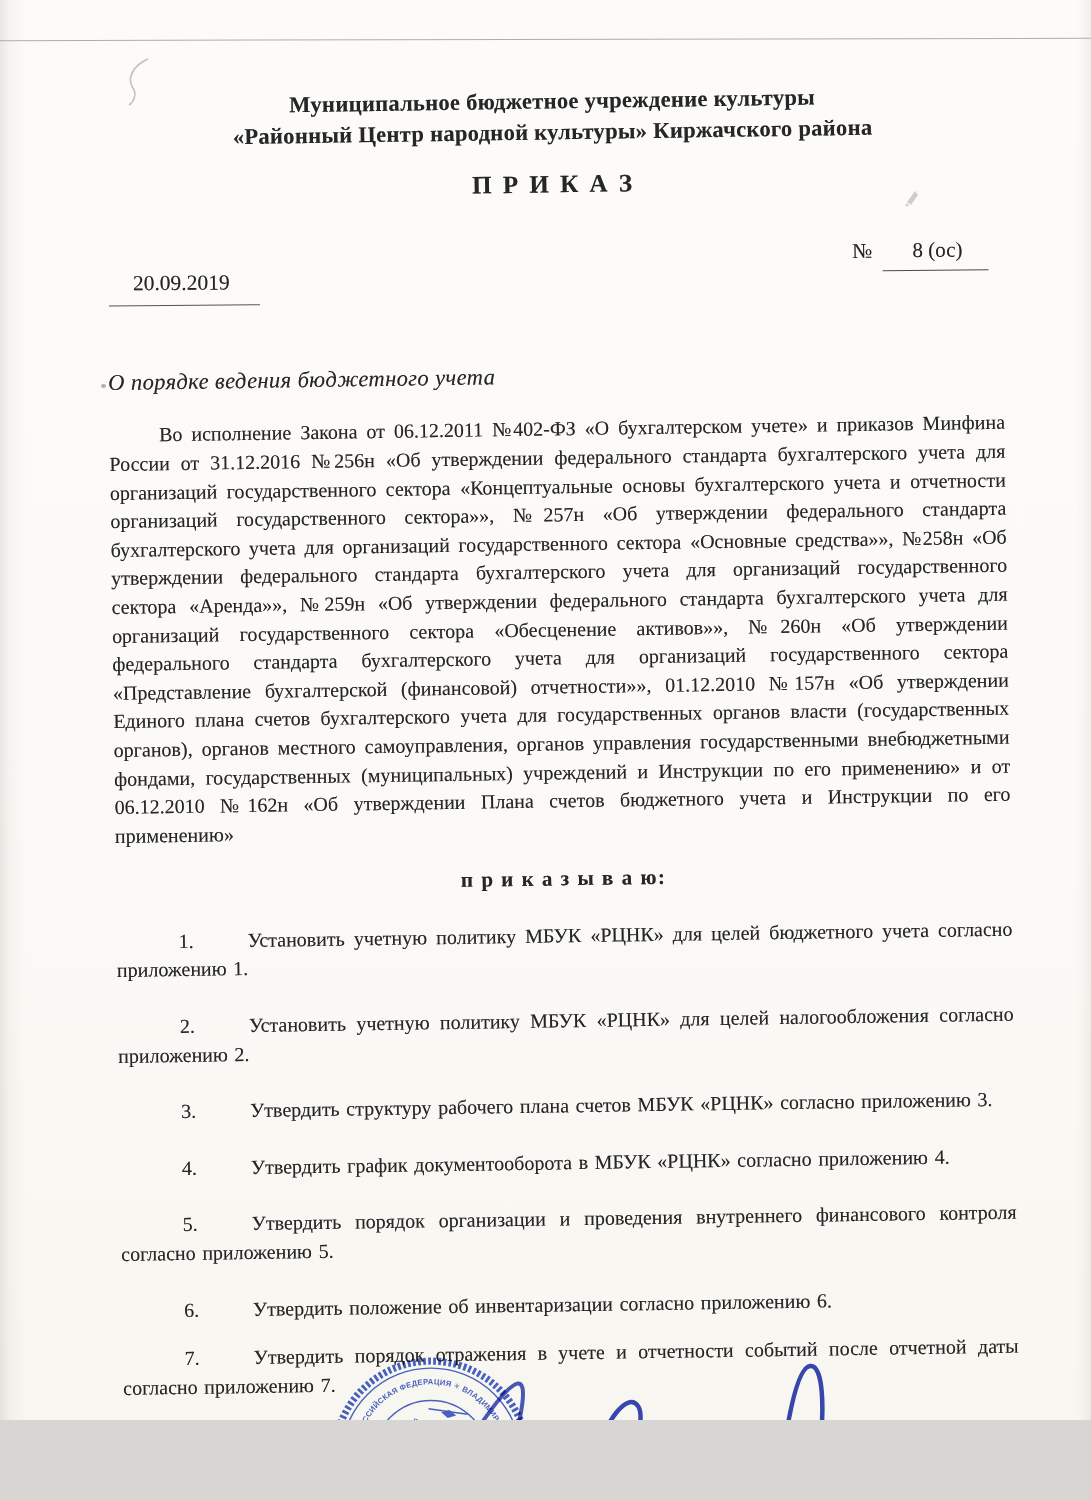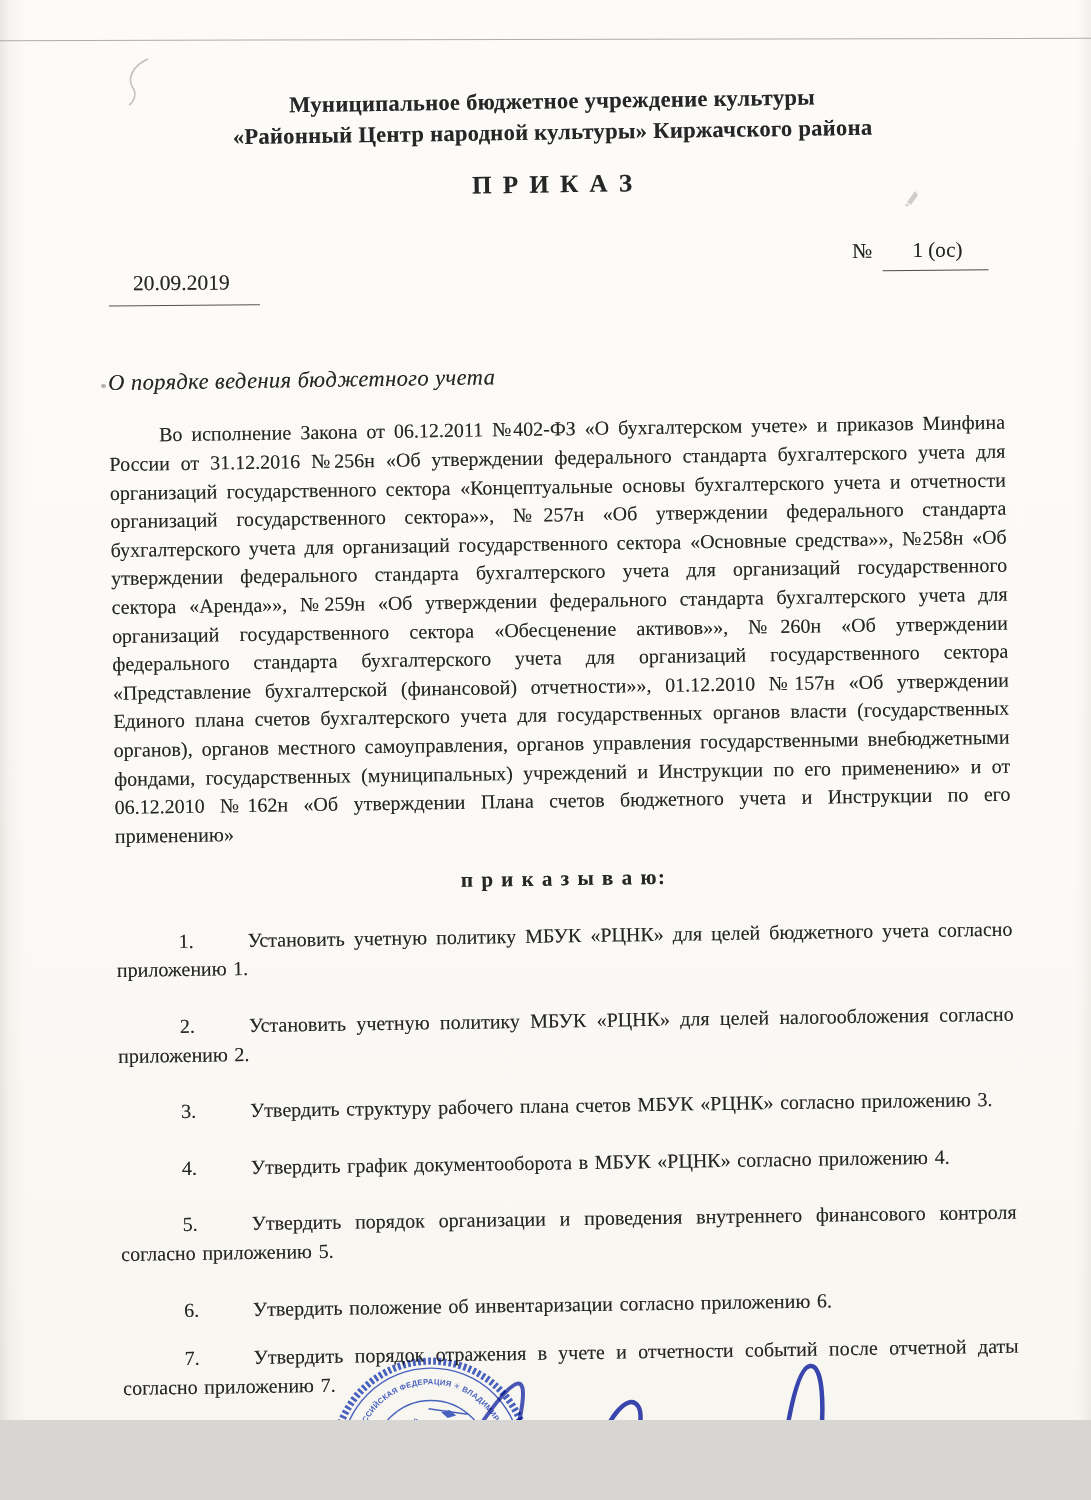--- a/index.html
+++ b/index.html
@@ -72,21 +72,21 @@
   <div class="content">
 
     <div class="org">
       <div>Муниципальное бюджетное учреждение культуры</div>
       <div>«Районный Центр народной культуры» Киржачского района</div>
     </div>
 
     <div class="doc-type">П Р И К А З</div>
 
     <div class="num-row">
-      <span>№</span><span class="num-underline"><span>1 (ос)</span></span>
+      <span>№</span><span class="num-underline"><span>8 (ос)</span></span>
     </div>
 
     <div class="date-row">
       <span class="date-underline"><span>20.09.2019</span></span>
     </div>
 
     <div class="subject">О порядке ведения бюджетного учета</div>
 
     <p class="preamble">Во исполнение Закона от 06.12.2011 №402-ФЗ «О бухгалтерском учете» и приказов Минфина России от 31.12.2016 №256н «Об утверждении федерального стандарта бухгалтерского учета для организаций государственного сектора «Концептуальные основы бухгалтерского учета и отчетности организаций государственного сектора»», №257н «Об утверждении федерального стандарта бухгалтерского учета для организаций государственного сектора «Основные средства»», №258н «Об утверждении федерального стандарта бухгалтерского учета для организаций государственного сектора «Аренда»», №259н «Об утверждении федерального стандарта бухгалтерского учета для организаций государственного сектора «Обесценение активов»», №260н «Об утверждении федерального стандарта бухгалтерского учета для организаций государственного сектора «Представление бухгалтерской (финансовой) отчетности»», 01.12.2010 №157н «Об утверждении Единого плана счетов бухгалтерского учета для государственных органов власти (государственных органов), органов местного самоуправления, органов управления государственными внебюджетными фондами, государственных (муниципальных) учреждений и Инструкции по его применению» и от 06.12.2010 №162н «Об утверждении Плана счетов бюджетного учета и Инструкции по его применению»</p>
 

